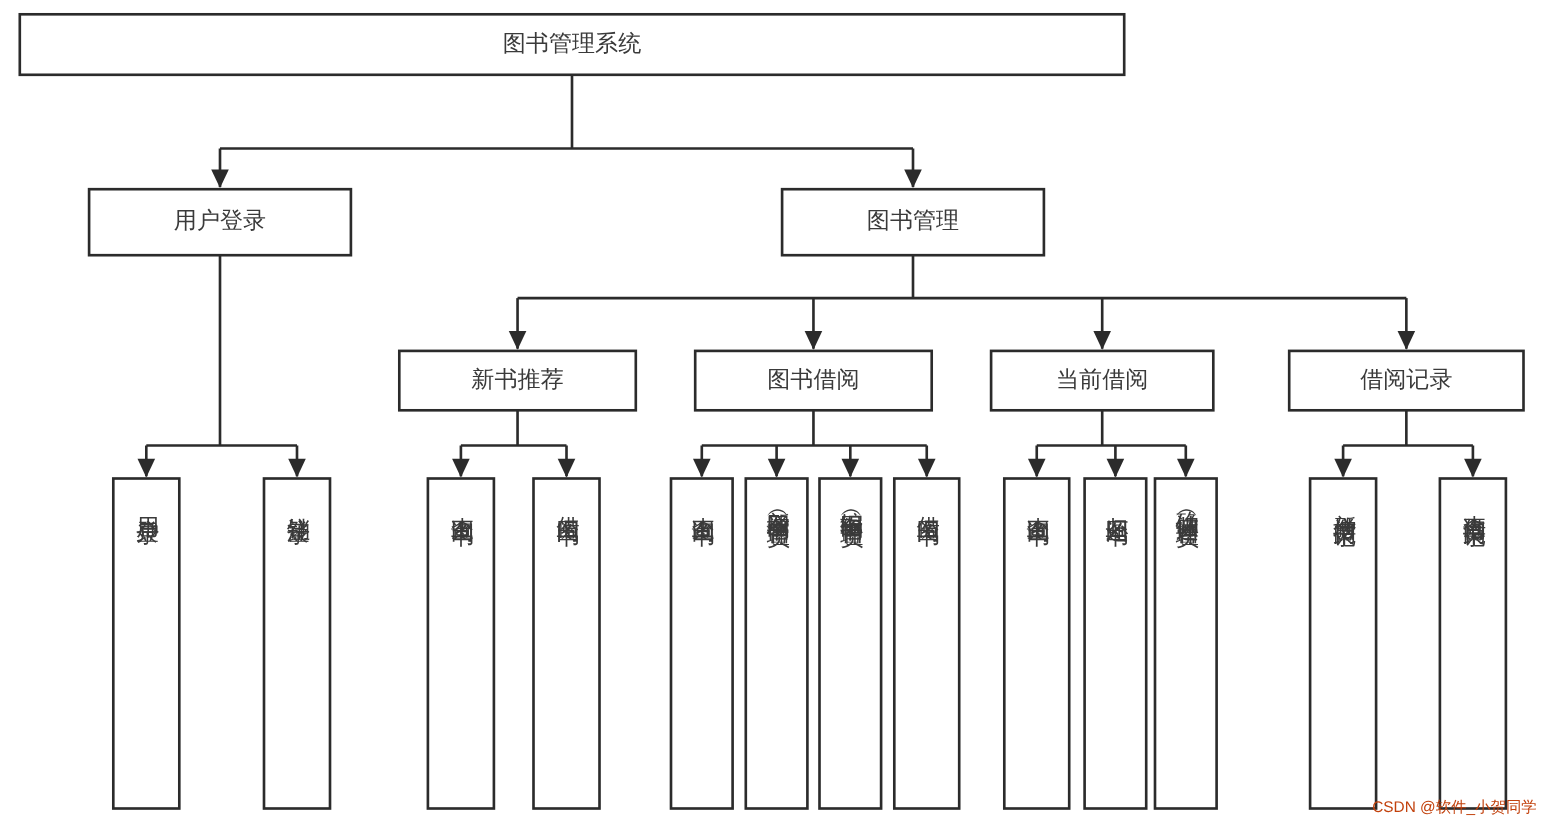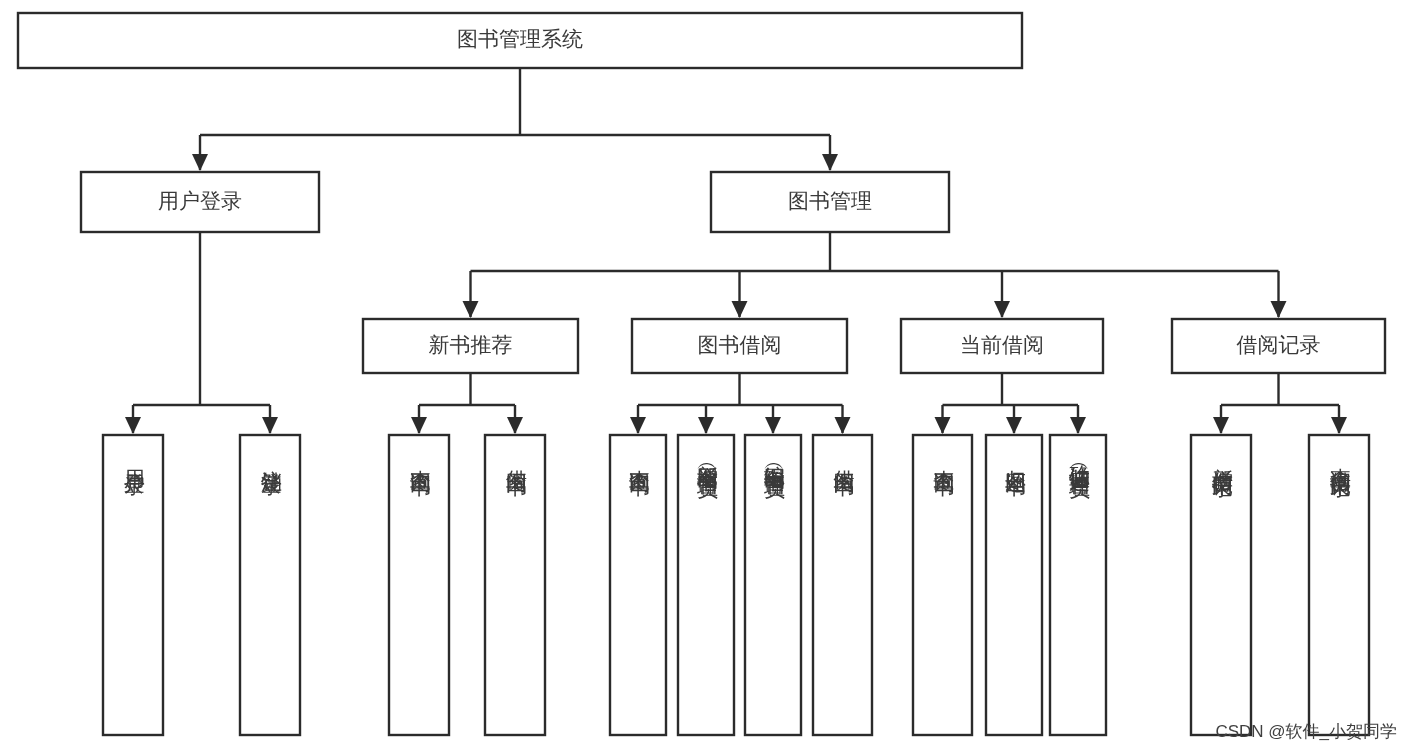--- a/index.html
+++ b/index.html
@@ -54,22 +54,22 @@
   }
   .arrow-head {
     fill: #2b2b2b;
     stroke: none;
   }
   .watermark {
     position: absolute;
     right: 8px;
     bottom: 4px;
     font-family: "Liberation Sans", "DejaVu Sans", sans-serif;
-    font-size: 17px;
-    color: #404040;
+    font-size: 14px;
+    color: #c2410c;
     white-space: nowrap;
     user-select: none;
   }
 </style>
 </head>
 <body>
 
 <div id="diagram-root">
   <svg class="tree" viewBox="0 0 1405 747" xmlns="http://www.w3.org/2000/svg">
     <g id="edges-layer">

